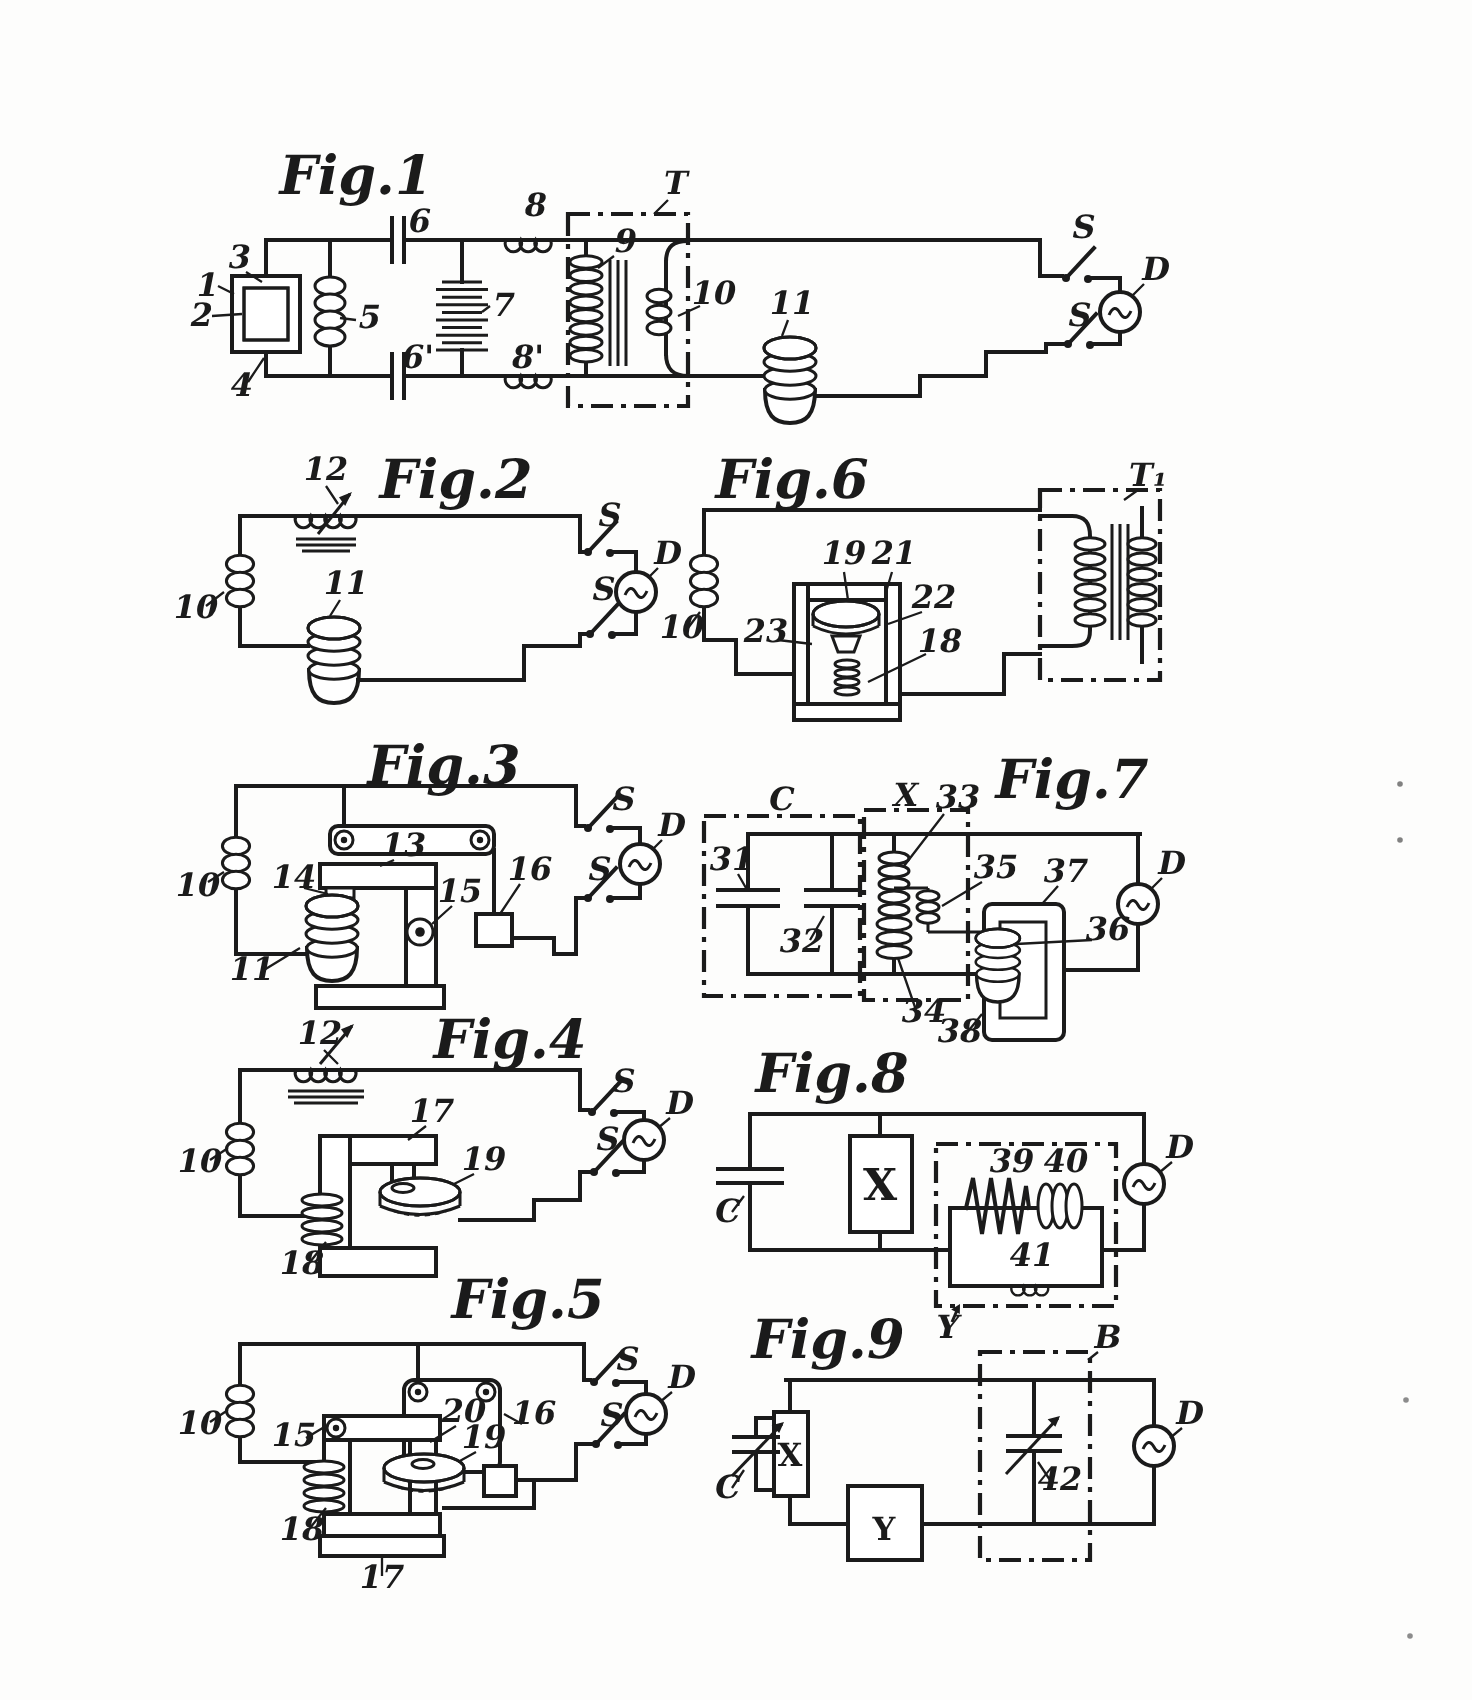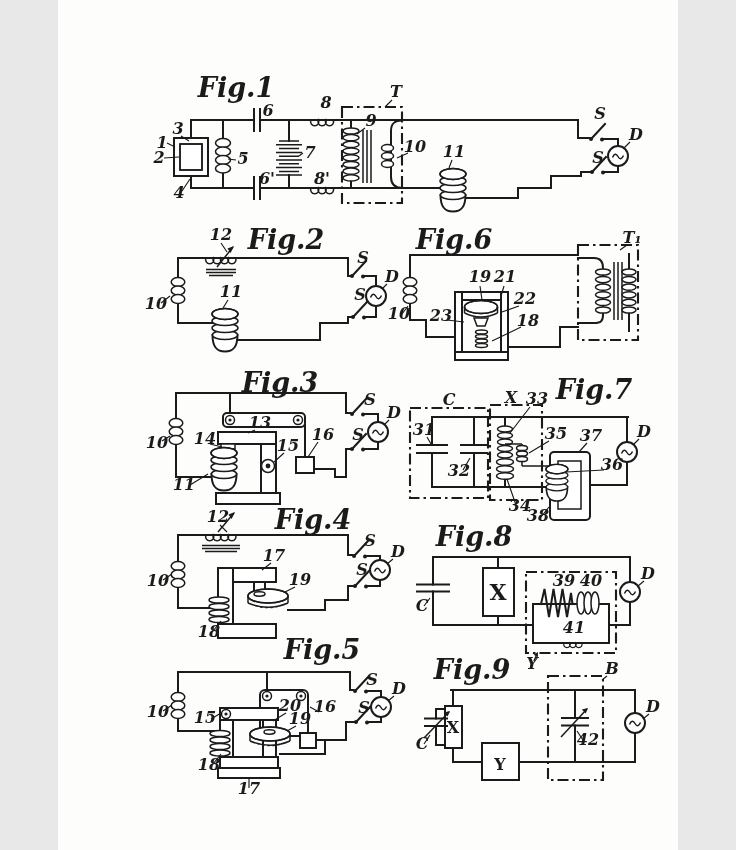--- a/index.html
+++ b/index.html
@@ -1,16 +1,16 @@
 <!DOCTYPE html>
 <html><head>
 <meta charset="utf-8">
 <style>
   html,body{margin:0;padding:0;background:#e8e8e8;}
-  .sheet{position:relative;width:620px;height:850px;background:#fdfdfc;overflow:hidden;margin:0 auto;}
+  .sheet{position:relative;width:736px;height:850px;background:#fdfdfc;overflow:hidden;margin:0 auto;}
   svg{position:absolute;left:0;top:0;}
   svg *{vector-effect:none;}
   .w{stroke:#1b1b1b;stroke-width:2;fill:none;stroke-linecap:square;}
   .t{stroke:#1b1b1b;stroke-width:1.5;fill:none;}
   .ld{stroke:#1b1b1b;stroke-width:1.15;fill:none;}
   .dd{stroke:#1b1b1b;stroke-width:2.1;fill:none;stroke-dasharray:11 4 2.5 4;}
   .fw{fill:#ffffff;}
   .ink{fill:#1b1b1b;stroke:none;}
   .dash{stroke:#1b1b1b;stroke-width:1.2;fill:none;stroke-dasharray:2.6 2.6;}
   text{fill:#1b1b1b;text-anchor:middle;}

